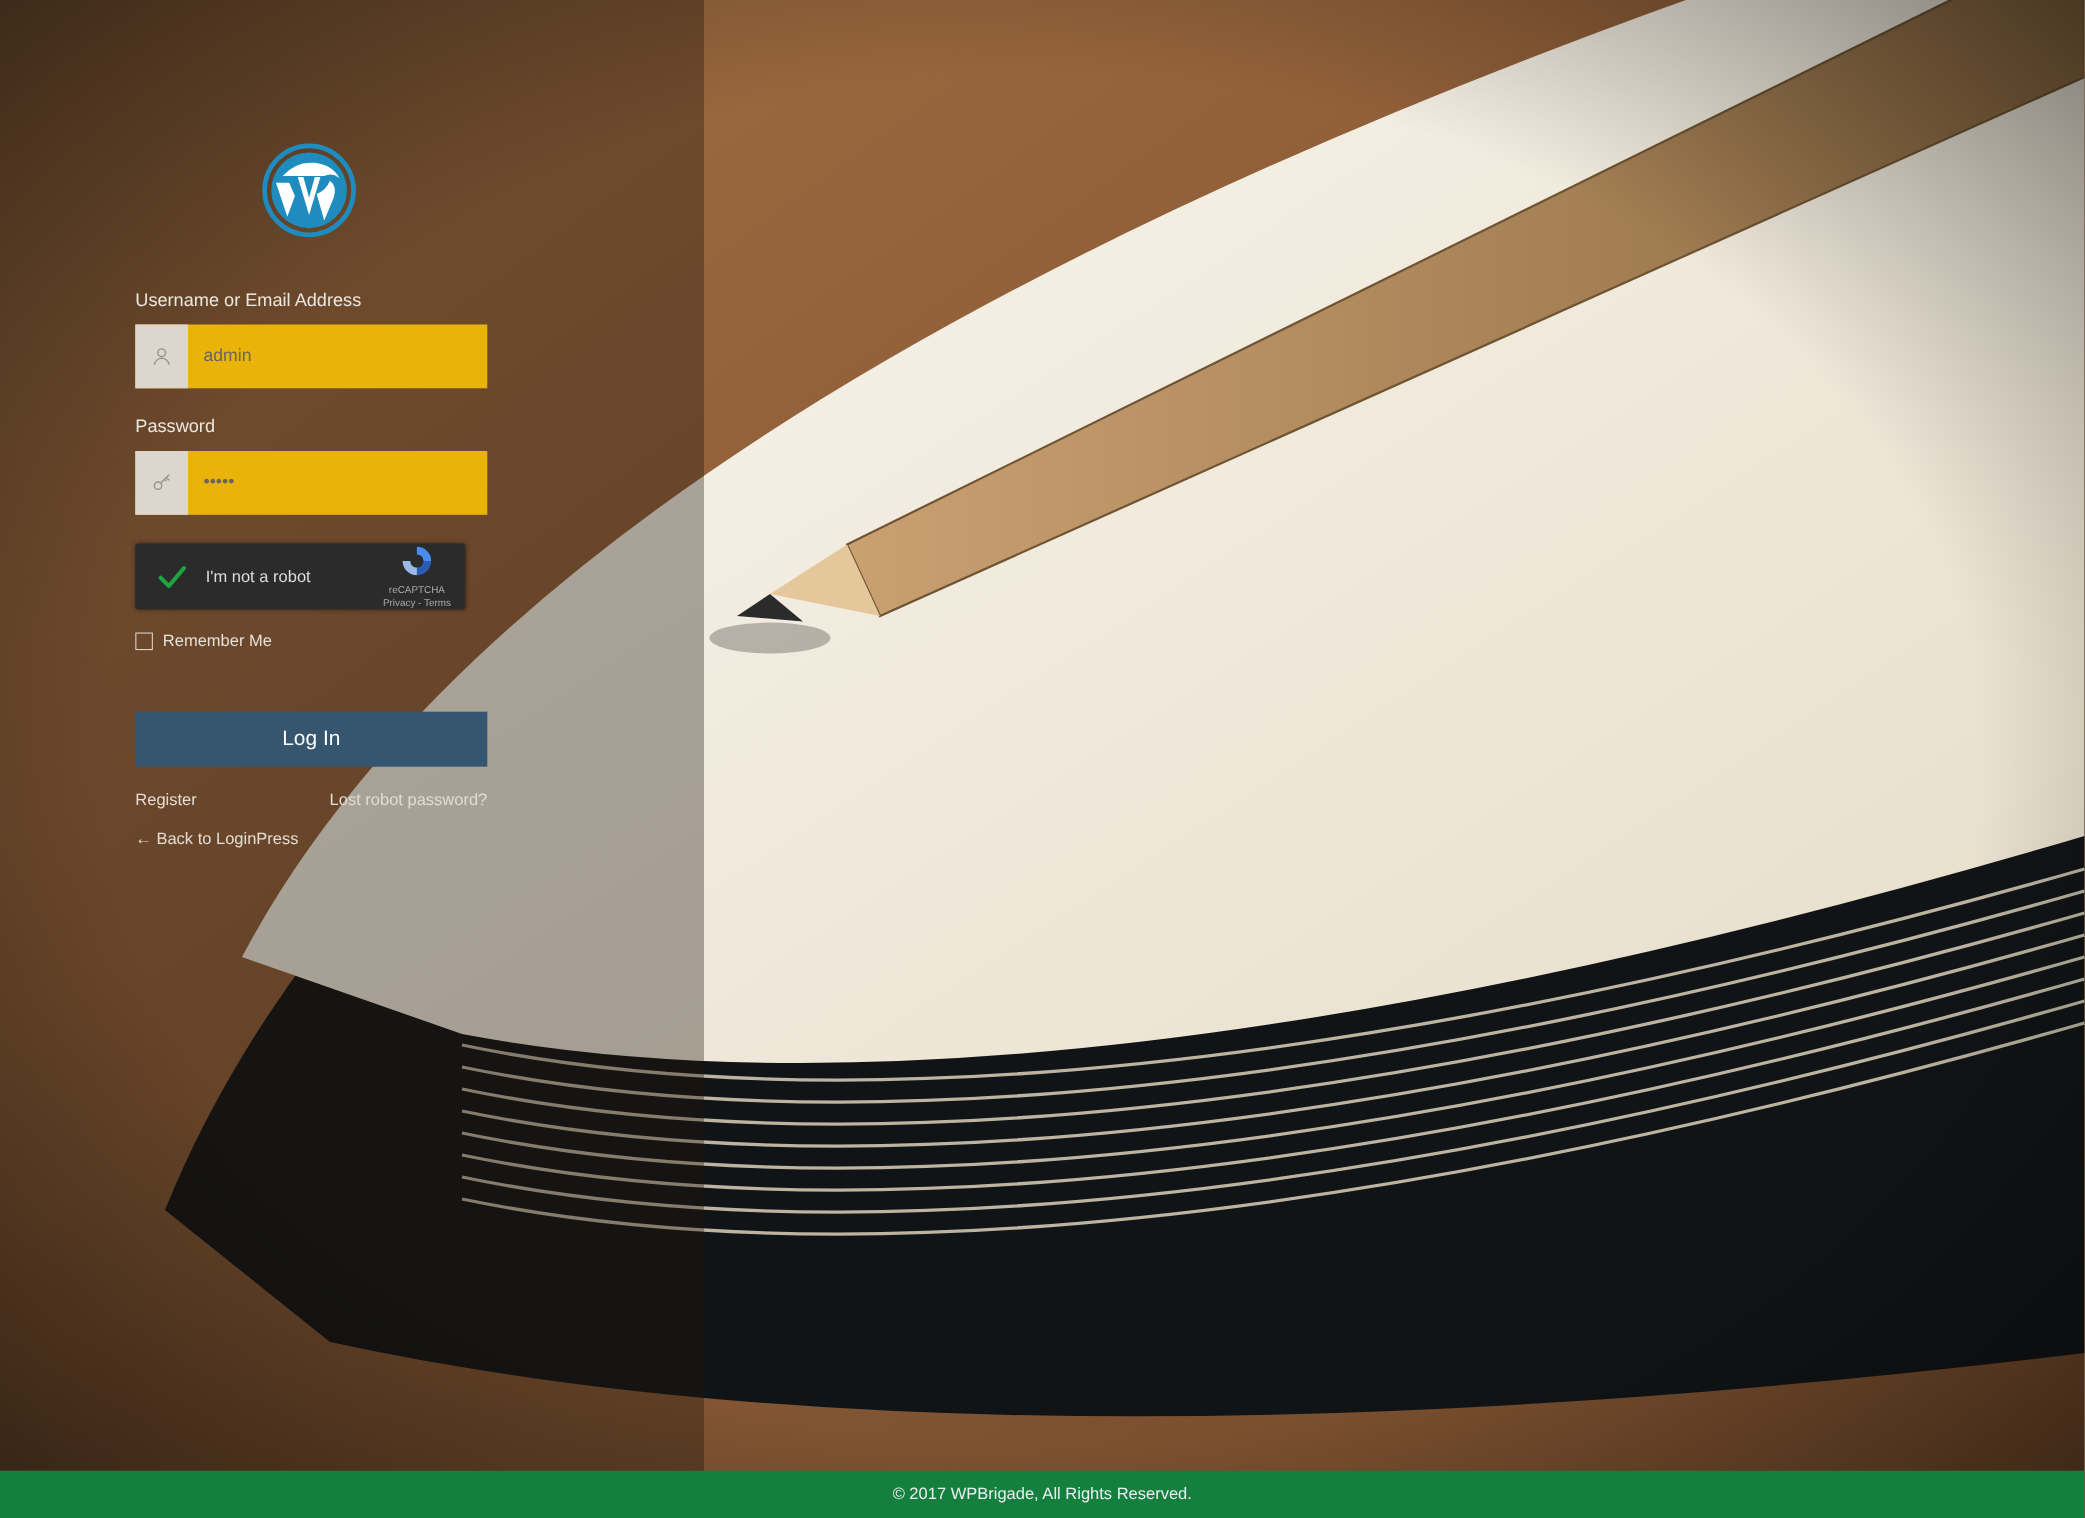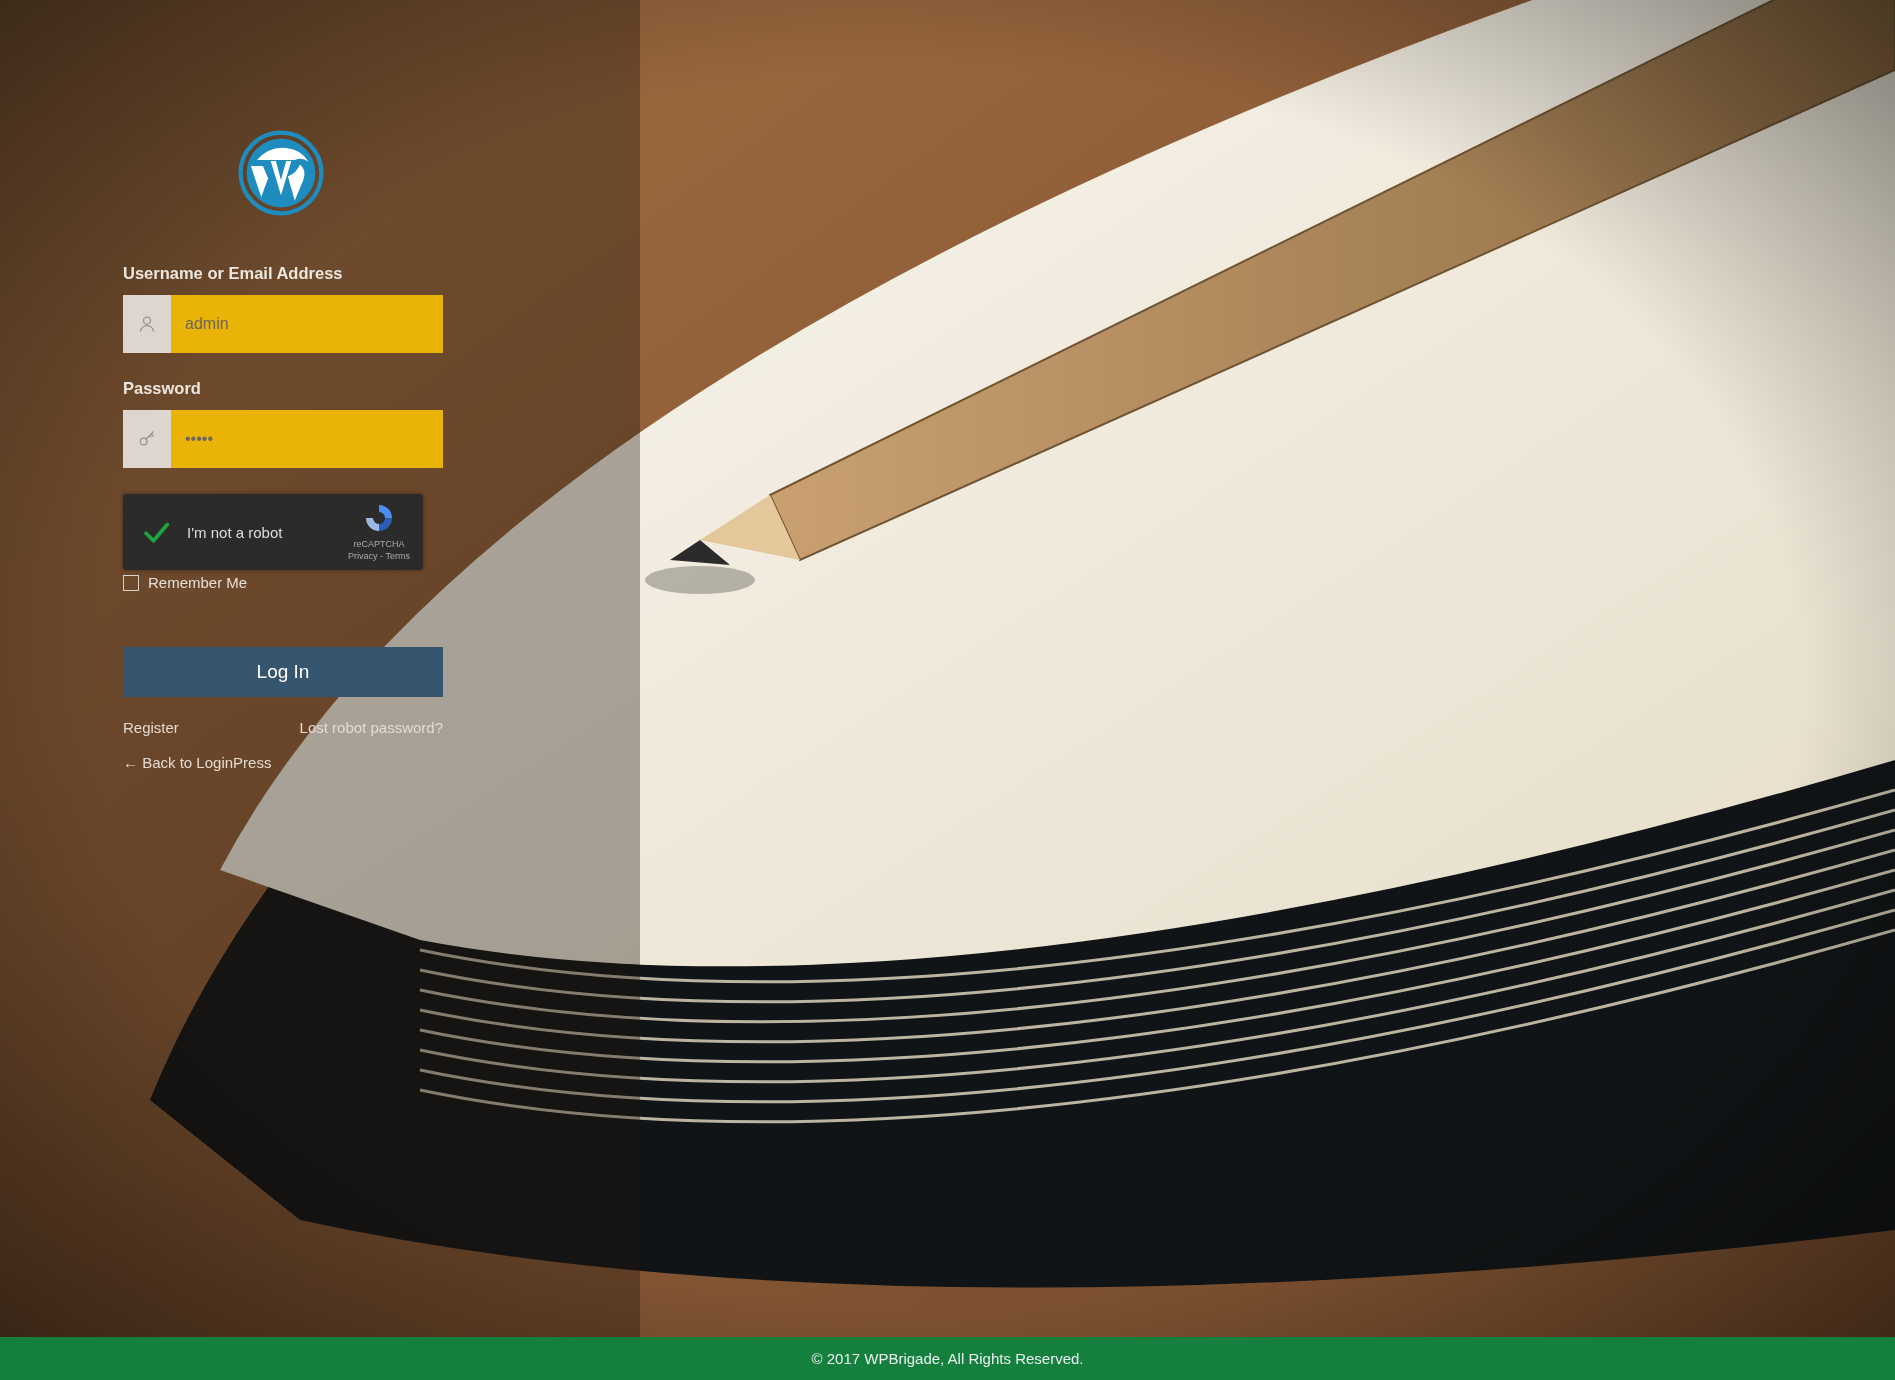--- a/index.html
+++ b/index.html
@@ -30,21 +30,21 @@
     width: 86px;
     height: 86px;
     margin-left: 115px;
     margin-bottom: 48px;
   }
 
   .field-label {
     font-size: 16.5px;
     color: #ece6df;
     margin-bottom: 12px;
-    font-weight: 700;
+    font-weight: 400;
   }
 
   .field-row {
     display: flex;
     height: 58px;
     background: #eab308;
     margin-bottom: 26px;
   }
   .field-icon {
     width: 48px;
@@ -59,29 +59,29 @@
     background: transparent;
     font-size: 16px;
     color: #6a6560;
     padding: 0 14px;
     outline: none;
   }
   .field-input::placeholder { color: #8a857e; }
 
   .recaptcha {
     width: 300px;
-    height: 76px;
+    height: 60px;
     background: #2b2b2b;
     color: #ddd;
     border-radius: 3px;
     display: flex;
     align-items: center;
     padding: 0 12px 0 18px;
     box-shadow: 0 0 4px rgba(0,0,0,.4);
-    margin-bottom: 4px;
+    margin-bottom: 20px;
     position: relative;
   }
   .recaptcha .check {
     width: 30px;
     height: 30px;
     margin-right: 16px;
     display:flex;align-items:center;justify-content:center;
   }
   .recaptcha .label {
     font-size: 15px;

